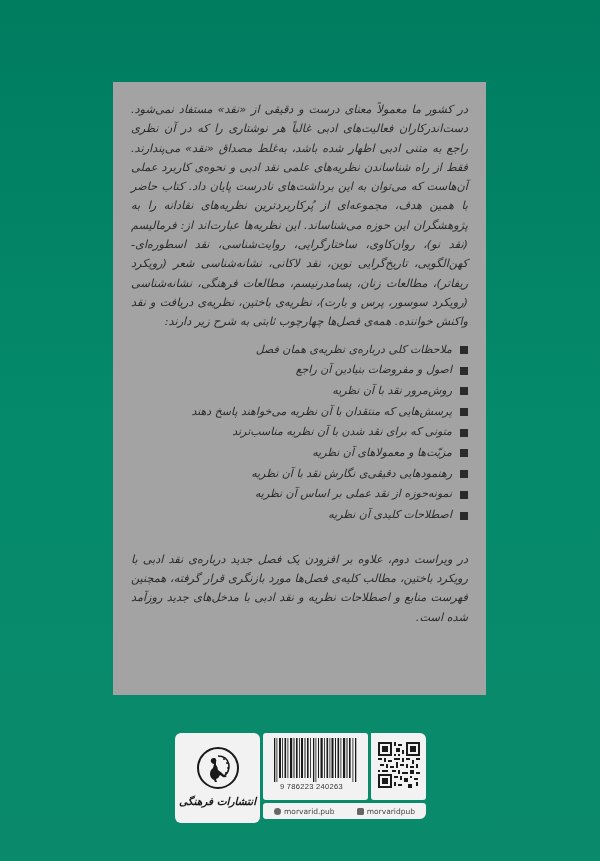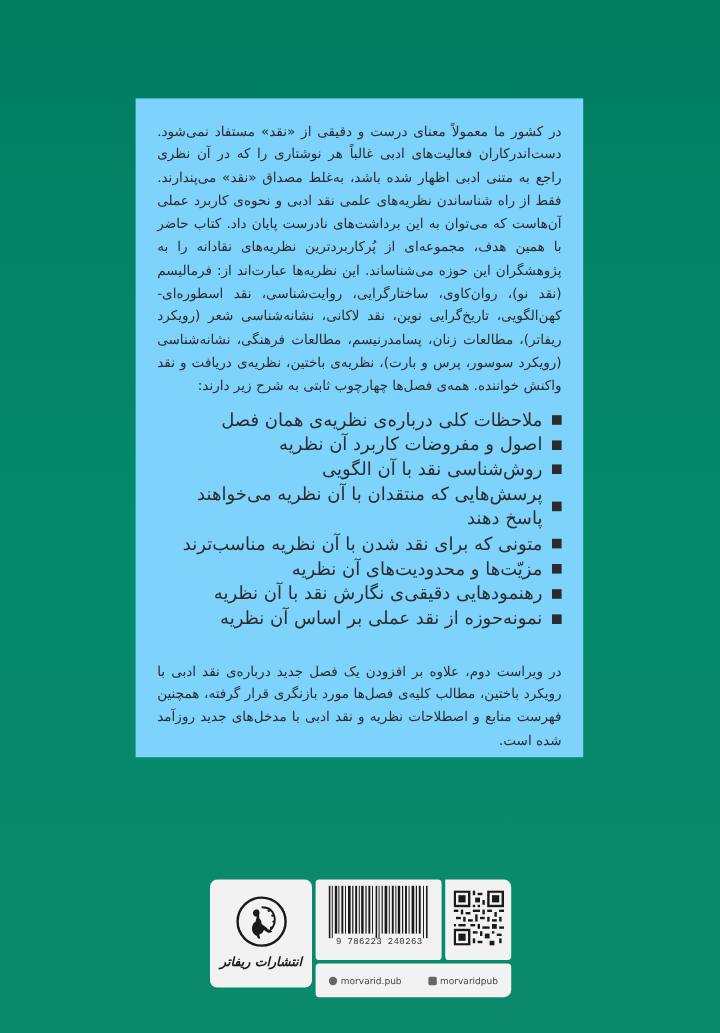--- a/index.html
+++ b/index.html
@@ -4,32 +4,32 @@
   <style>
     html, body { margin: 0; padding: 0; }
     body {
       width: 600px; height: 861px; overflow: hidden;
       background: linear-gradient(180deg, #007c5f 0%, #058a6c 50%, #0a8a6b 100%);
       font-family: "DejaVu Sans", sans-serif;
       position: relative;
     }
     .cover { position: absolute; inset: 0; }
     .panel {
-      position: absolute; left: 113px; top: 82px; width: 373px; height: 549px;
-      background: #7dd3fc; box-sizing: border-box; padding: 10px 18px 0 18px;
-      direction: rtl; color: #2b2b2b;
+      position: absolute; left: 113px; top: 82px; width: 373px; height: 613px;
+      background: #a3a3a3; box-sizing: border-box; padding: 10px 18px 0 18px;
+      direction: rtl; color: #2b2b2b; font-style: italic;
     }
     .para {
       font-size: 11.3px; line-height: 19.3px; text-align: justify;
       margin: 0; letter-spacing: -0.1px;
     }
     .para.intro { margin-top: 8px; }
     .list { list-style: none; padding: 0; margin: 8px 0 0 0; }
     .list li {
-      font-size: 15px; line-height: 20.7px; display: flex; align-items: center;
+      font-size: 11px; line-height: 20.7px; display: flex; align-items: center;
     }
     .bullet {
       width: 8px; height: 8px; background: #2b2b2b; display: inline-block;
       margin-left: 8px; flex: 0 0 8px;
     }
     .para.second { margin-top: 24px; }
     .bottom-boxes { position: absolute; left: 175px; top: 733px; width: 250px; height: 90px; }
     .logo-box {
       position: absolute; left: 0; top: 0; width: 85px; height: 90px;
       background: #f2f2f2; border-radius: 6px; text-align: center;
@@ -43,29 +43,29 @@
       font-family: "DejaVu Serif", serif; font-size: 10.5px; color: #1a1a1a;
       margin-top: 6px; direction: rtl; font-style: italic; font-weight: bold;
     }
     .barcode-box {
       position: absolute; left: 88px; top: 0; width: 105px; height: 67px;
       background: #f2f2f2; border-radius: 3px;
     }
     .barcode-bars { position: absolute; left: 8px; top: 5px; }
     .barcode-num {
       position: absolute; left: 6px; top: 49px; font-size: 7.5px; color: #333;
-      font-family: Liberation Mono, monospace; letter-spacing: 0.3px; white-space: nowrap; padding-left: 11px;
+      font-family: Liberation Sans, sans-serif; letter-spacing: 0.3px; white-space: nowrap; padding-left: 11px;
     }
     .qr-box {
       position: absolute; left: 196px; top: 0; width: 55px; height: 67px;
       background: #f2f2f2; border-radius: 0 6px 3px 3px;
     }
     .qr-box svg { position: absolute; left: 7px; top: 9px; }
     .social-box {
-      position: absolute; left: 88px; top: 70px; width: 163px; height: 28px;
+      position: absolute; left: 88px; top: 70px; width: 163px; height: 16px;
       background: #f2f2f2; border-radius: 3px 3px 6px 3px;
       display: flex; align-items: center; justify-content: space-around;
       font-size: 7.5px; color: #444;
     }
     .social { display: flex; align-items: center; gap: 3px; }
     .globe-dot { width: 7px; height: 7px; border-radius: 50%; background: #666; display: inline-block; }
     .insta-sq { width: 7px; height: 7px; border-radius: 1.5px; background: #666; display: inline-block; }
   </style>
 </head>
 <body>
@@ -75,64 +75,68 @@
   <div class="panel">
     <p class="para intro">در کشور ما معمولاً معنای درست و دقیقی از «نقد» مستفاد نمی‌شود. دست‌اندرکاران فعالیت‌های ادبی غالباً هر نوشتاری را که در آن نظری راجع به متنی ادبی اظهار شده باشد، به‌غلط مصداق «نقد» می‌پندارند. فقط از راه شناساندن نظریه‌های علمی نقد ادبی و نحوه‌ی کاربرد عملی آن‌هاست که می‌توان به این برداشت‌های نادرست پایان داد. کتاب حاضر با همین هدف، مجموعه‌ای از پُرکاربردترین نظریه‌های نقادانه را به پژوهشگران این حوزه می‌شناساند. این نظریه‌ها عبارت‌اند از: فرمالیسم (نقد نو)، روان‌کاوی، ساختارگرایی، روایت‌شناسی، نقد اسطوره‌ای-کهن‌الگویی، تاریخ‌گرایی نوین، نقد لاکانی، نشانه‌شناسی شعر (رویکرد ریفاتر)، مطالعات زنان، پسامدرنیسم، مطالعات فرهنگی، نشانه‌شناسی (رویکرد سوسور، پرس و بارت)، نظریه‌ی باختین، نظریه‌ی دریافت و نقد واکنش خواننده. همه‌ی فصل‌ها چهارچوب ثابتی به شرح زیر دارند:</p>
 
     <ul class="list">
       <li>
           <span class="bullet"></span>
           <span>ملاحظات کلی درباره‌ی نظریه‌ی همان فصل</span>
         </li>
       <li>
           <span class="bullet"></span>
-          <span>اصول و مفروضات کاربرد آن نظریه</span>
-        </li>
-      <li>
-          <span class="bullet"></span>
-          <span>روش‌شناسی نقد با آن الگویی</span>
+          <span>اصول و مفروضات بنیادین آن راجع</span>
+        </li>
+      <li>
+          <span class="bullet"></span>
+          <span>روش‌مرور نقد با آن نظریه</span>
         </li>
       <li>
           <span class="bullet"></span>
           <span>پرسش‌هایی که منتقدان با آن نظریه می‌خواهند پاسخ دهند</span>
         </li>
       <li>
           <span class="bullet"></span>
           <span>متونی که برای نقد شدن با آن نظریه مناسب‌ترند</span>
         </li>
       <li>
           <span class="bullet"></span>
-          <span>مزیّت‌ها و محدودیت‌های آن نظریه</span>
+          <span>مزیّت‌ها و معمولا‌های آن نظریه</span>
         </li>
       <li>
           <span class="bullet"></span>
           <span>رهنمودهایی دقیقی‌ی نگارش نقد با آن نظریه</span>
         </li>
       <li>
           <span class="bullet"></span>
           <span>نمونه‌حوزه از نقد عملی بر اساس آن نظریه</span>
+        </li>
+      <li>
+          <span class="bullet"></span>
+          <span>اصطلاحات کلیدی آن نظریه</span>
         </li>
     </ul>
 
     <p class="para second">در ویراست دوم، علاوه بر افزودن یک فصل جدید درباره‌ی نقد ادبی با رویکرد باختین، مطالب کلیه‌ی فصل‌ها مورد بازنگری قرار گرفته، همچنین فهرست منابع و اصطلاحات نظریه و نقد ادبی با مدخل‌های جدید روزآمد شده است.</p>
   </div>
 
   <div class="bottom-boxes">
     <div class="logo-box">
       <div class="logo-circle">
         <svg width="32" height="32" viewBox="0 0 32 32">
           <path d="M11 6 q-3 1 -2 4 q1 2 3 2 l-1 4 q-3 2 -3 6 q0 4 4 6 l1 2 h2 l-1 -3 q3 -1 4 -4 l3 2 q2 1 4 -1 l-2 -1 q-2 0 -3 -2 l-4 -3 q0 -3 -2 -5 l0 -3 q1 -2 -1 -4 z" fill="#1a1a1a"></path>
           <path d="M16 4 q10 0 11 10 q0 6 -4 9" stroke="#1a1a1a" stroke-width="1.6" fill="none"></path>
           <circle cx="22" cy="7" r="1" fill="#1a1a1a"></circle>
           <circle cx="25" cy="11" r="1" fill="#1a1a1a"></circle>
           <circle cx="26" cy="16" r="1" fill="#1a1a1a"></circle>
           <circle cx="24" cy="21" r="1" fill="#1a1a1a"></circle>
         </svg>
       </div>
-      <div class="logo-text">انتشارات ریفاتر</div>
+      <div class="logo-text">انتشارات فرهنگی</div>
     </div>
 
     <div class="barcode-box">
       <svg class="barcode-bars" width="90" height="44" viewBox="0 0 90 44">
         <g fill="#1a1a1a">
           <rect x="3" y="0" width="1.3" height="44"></rect>
             <rect x="5.5" y="0" width="0.8" height="44"></rect>
           <rect x="8" y="0" width="2" height="40"></rect>
             <rect x="11" y="0" width="0.8" height="40"></rect>
           <rect x="13.5" y="0" width="1.6" height="40"></rect>

